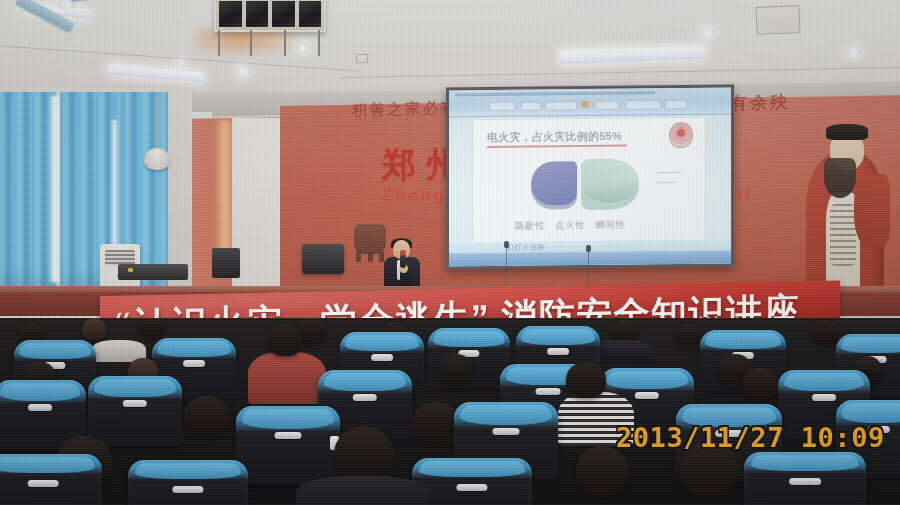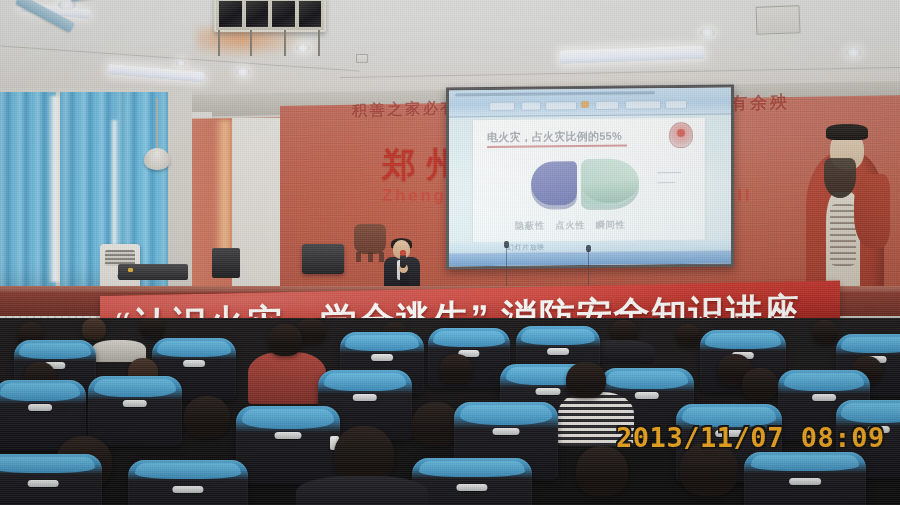--- a/index.html
+++ b/index.html
@@ -772,17 +772,17 @@
         <div class="plate" style="top:26px;"></div>
       </div>
     <div class="seat" style="left:744px;top:134px;width:122px;height:62px;">
         <div class="rim"></div>
         <div class="plate" style="top:26px;"></div>
       </div>
 
     <div class="shoulder sh-dark" style="left:296px;top:158px;width:132px;height:40px;"></div>
   </div>
 
-  <div class="timestamp">2013/11/07  08:09</div>
+  <div class="timestamp">2013/11/27  10:09</div>
 
   <div class="grade"></div>
   <div class="grain"></div>
 </div>
 
 </body></html>

